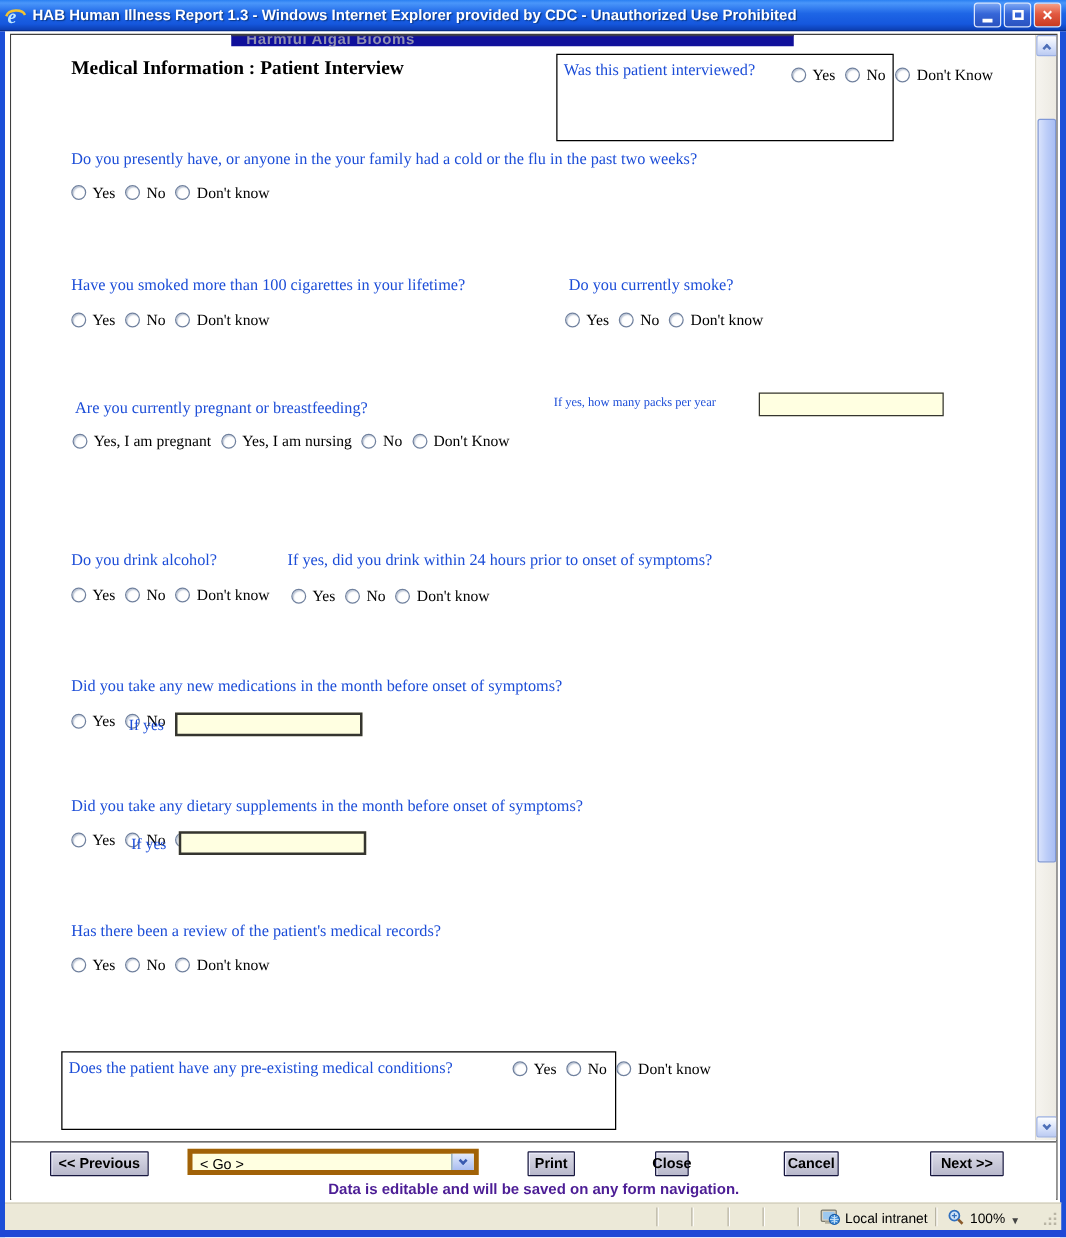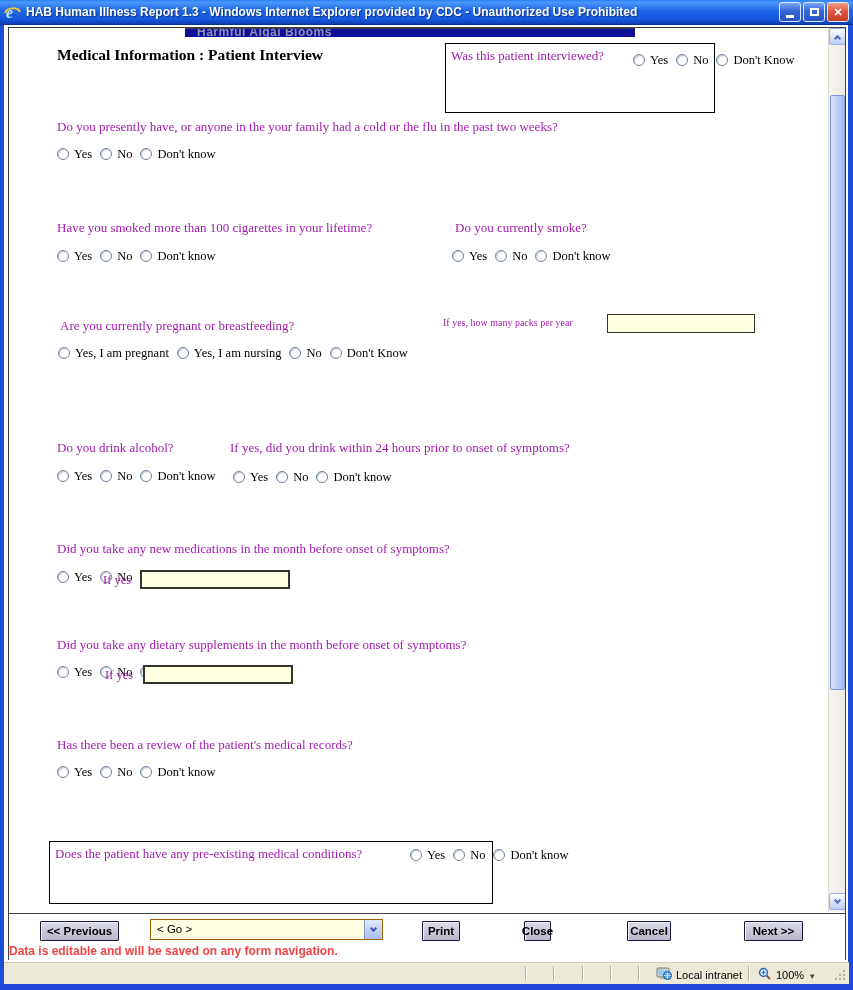--- a/index.html
+++ b/index.html
@@ -23,21 +23,21 @@
   .frameR{position:absolute;right:0;top:25px;width:5px;height:965px;background:#1b4fd8}
   .frameB{position:absolute;left:0;top:984px;width:853px;height:6px;background:#1e47d6}
   
   .inner{position:absolute;left:8px;top:27px;width:838px;height:933px;border:1px solid #3f3f3f;background:#fff}
   .formarea{position:absolute;left:0;top:0;width:836px;height:884px;overflow:hidden;background:#fff}
   
   .banner{position:absolute;left:176px;top:0;width:450px;height:9px;background:#10109b;overflow:hidden;border-top:1px solid #3a3a56}
   .banner span{position:relative;top:-7px;left:12px;color:#8f8fb0;font:bold 12px "Liberation Sans",sans-serif;letter-spacing:.5px;white-space:nowrap}
   
   .ptitle{position:absolute;font:bold 15.5px "Liberation Serif",serif;color:#000;white-space:nowrap}
-  .q{position:absolute;font:13px "Liberation Serif",serif;color:#a21caf;white-space:nowrap}
+  .q{position:absolute;font:13px "Liberation Serif",serif;color:#1d4ed8;white-space:nowrap}
   .grp{position:absolute;display:flex;flex-direction:row;gap:8px}
   .rrow{display:flex;align-items:center;gap:5px;height:12px}
   .radio{width:12px;height:12px;border:1px solid #70819e;border-radius:50%;background:#fff;
     box-shadow:inset 1px 1px 1px rgba(110,130,165,.45);flex:0 0 auto}
   .rlab{font:12.5px "Liberation Serif",serif;color:#000;white-space:nowrap}
   .ti{position:absolute;background:#ffffe1;border:2px solid #35352f;height:19px;font:12px "Liberation Serif",serif;padding:0 3px}
   .ti1{border-width:1px}
   .qbox{position:absolute;border:1px solid #000;background:#fff}
   .qbox .q{font-size:13px}
   
@@ -47,25 +47,25 @@
   .chev{width:5px;height:5px;border-left:2px solid #4d6fb8;border-top:2px solid #4d6fb8}
   .chev.up{transform:rotate(45deg);margin-top:3px}
   .chev.down{transform:rotate(225deg);margin-bottom:3px}
   .thumb{position:absolute;left:1px;top:67px;width:15px;height:595px;border:1px solid #8099d8;border-radius:2px;
     background:linear-gradient(90deg,#d8e2fc,#bccdf8 50%,#a8bdf3)}
   
   .toolbar{position:absolute;left:0;top:885px;width:836px;height:47px;background:#fff;border-top:1px solid #3f3f3f}
   .btn{position:absolute;height:20px;border:1px solid #17173f;border-radius:1px;
     background:linear-gradient(180deg,#dcdce8,#b8b8cb);box-shadow:inset 1px 1px 0 #eef;
     font:bold 11.5px "Liberation Sans",sans-serif;color:#000;display:flex;align-items:center;justify-content:center;cursor:default}
-  .combo{position:absolute;left:141px;top:5px;width:233px;height:21px;border:1px solid #a16207;background:#ffffe1;display:flex}
+  .combo{position:absolute;left:141px;top:5px;width:233px;height:21px;border:4px solid #a16207;background:#ffffe1;display:flex}
   .combo .ctext{flex:1;font:11.5px "Liberation Sans",sans-serif;padding:3px 0 0 6px;color:#000}
   .combo .carrow{width:18px;height:100%;border-left:1px solid #7f9db9;
     background:linear-gradient(180deg,#e2eafc,#aabdf0);display:flex;align-items:center;justify-content:center}
-  .note{position:absolute;left:0;top:30px;width:100%;font:bold 12px "Liberation Sans",sans-serif;color:#ef4444}
+  .note{position:absolute;left:0;top:30px;width:100%;text-align:center;font:bold 12px "Liberation Sans",sans-serif;color:#4c1d95}
   
   .statusbar{position:absolute;left:4px;top:962px;width:845px;height:22px;background:#ece9d8;border-top:1px solid #cfccba}
   .sdiv{position:absolute;top:3px;width:1px;height:15px;background:#b8b4a2;box-shadow:1px 0 0 #fff}
   .sitem{position:absolute;top:4px;font:11px "Liberation Sans",sans-serif;color:#000;white-space:nowrap;display:flex;align-items:flex-end;gap:4px}
   .grip{position:absolute;right:2px;bottom:2px;width:12px;height:12px}
 </style>
 </head>
 <body>
 
 <div class="window">

